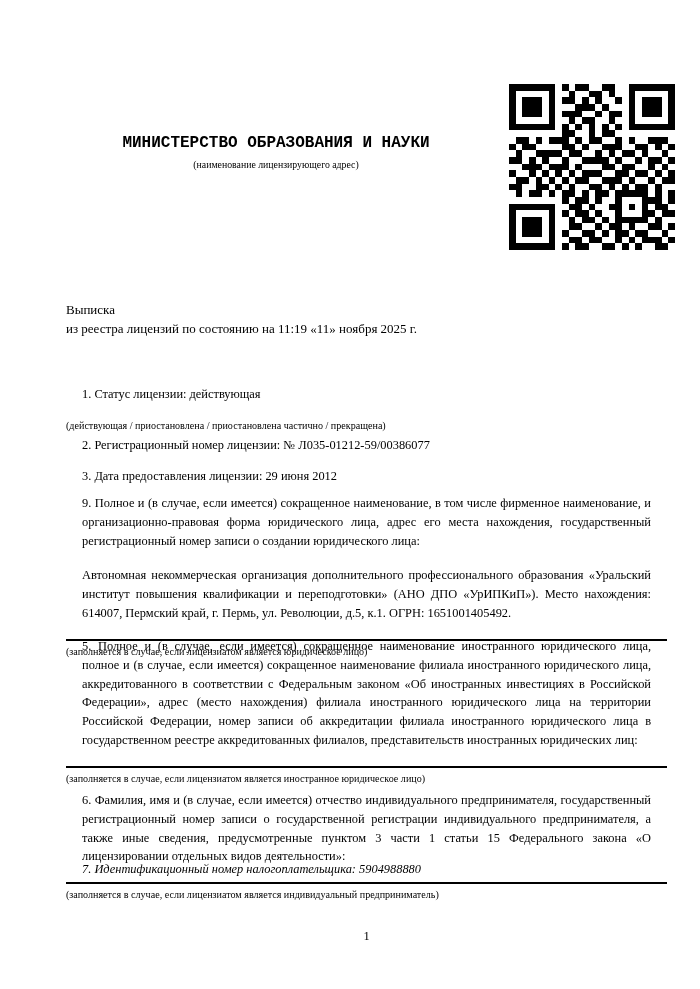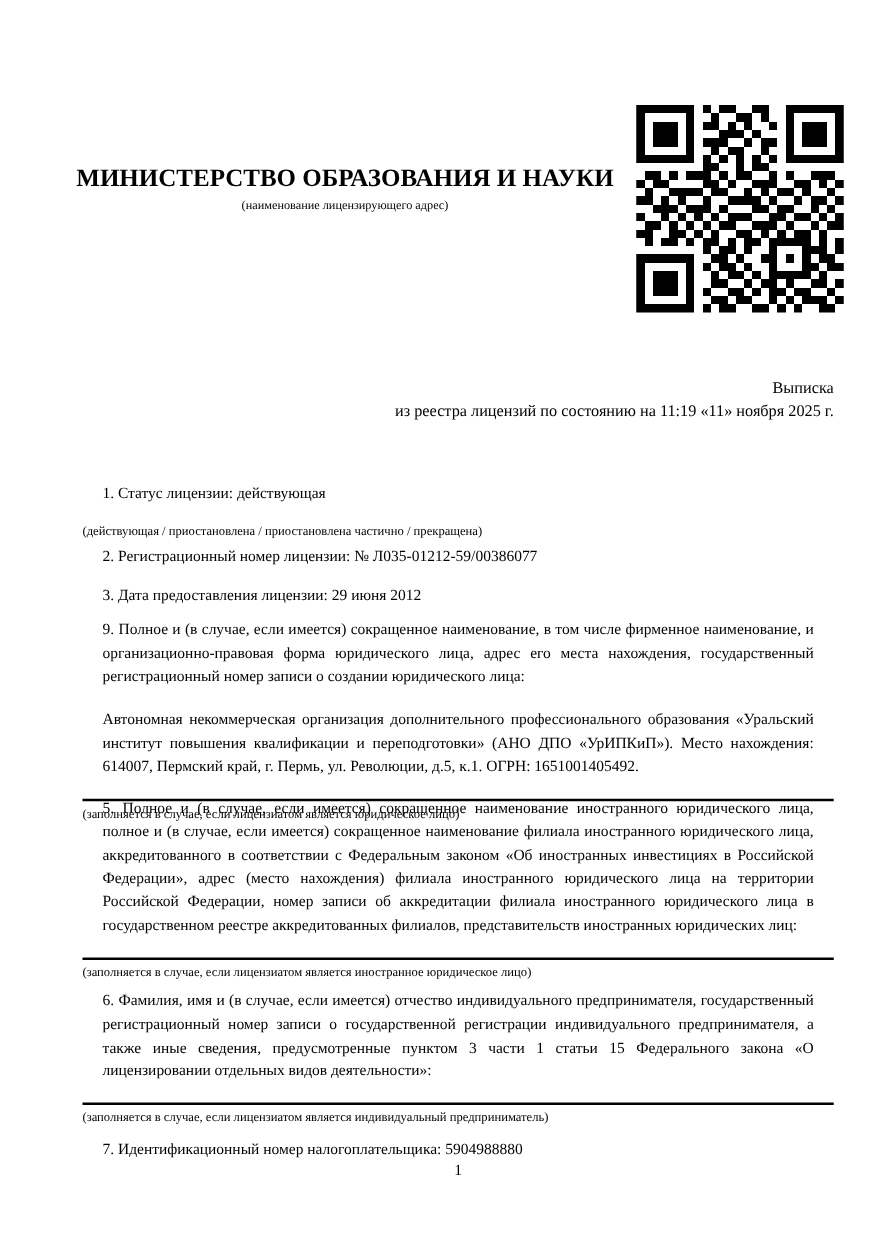--- a/index.html
+++ b/index.html
@@ -1,38 +1,38 @@
 <!DOCTYPE html>
 <html><head>
 <meta charset="utf-8">
 <style>
   html,body{margin:0;padding:0;background:#ffffff;}
   .page{position:relative;width:700px;height:989px;background:#ffffff;color:#000;
         font-family:"Liberation Serif","DejaVu Serif",serif;overflow:hidden;}
 
   .header{position:absolute;left:56px;top:130px;width:440px;text-align:center;}
-  .org-name{font-weight:bold;font-size:20px;line-height:26px;}
+  .org-name{font-weight:bold;font-size:16px;line-height:26px;font-family:Liberation Mono, monospace;}
   .org-caption{font-size:9.8px;line-height:12px;margin-top:3px;}
 
   .qr{position:absolute;left:509px;top:84px;width:166px;height:166px;background:#fff;}
 
-  .title-block{position:absolute;left:66px;top:301px;width:601px;text-align:right;
+  .title-block{position:absolute;left:66px;top:301px;width:601px;text-align:left;
                font-size:13px;line-height:18.8px;}
 
   .item{position:absolute;left:66px;width:601px;font-size:12.4px;line-height:18.8px;}
   .item p{margin:16px;text-align:justify;}
   .plain{text-align:left !important;}
   .caption{font-size:10.1px;line-height:12px;text-align:left;margin-top:5px;}
   .rule{border:none;border-top:2px solid #000;margin:2px 0 0 0;height:0;}
   .rule-gap8{margin-top:8px;}
   .rule-gap9{margin-top:9px;}
 
   .i1{top:369px;} .i1 .caption{margin-top:2px;}
   .i2{top:420px;} .i3{top:451px;} .i4{top:478px;} .i5{top:621px;}
-  .i6{top:775px;} .i7{top:894px;}
+  .i6{top:775px;} .i7{top:844px;font-style:italic;}
 
   .page-number{position:absolute;left:66px;top:928px;width:601px;text-align:center;
                font-size:12.4px;line-height:16px;}
 </style>
 </head>
 <body>
 
 <div class="page">
 
   <div class="header">

